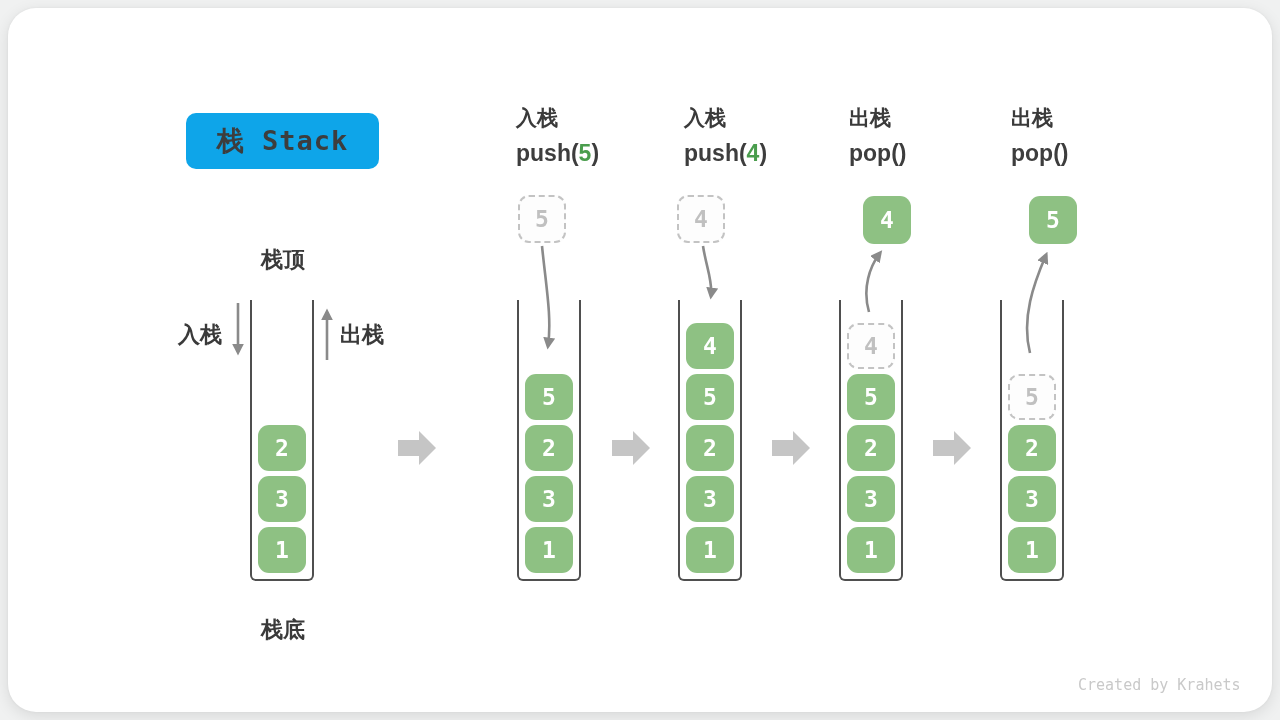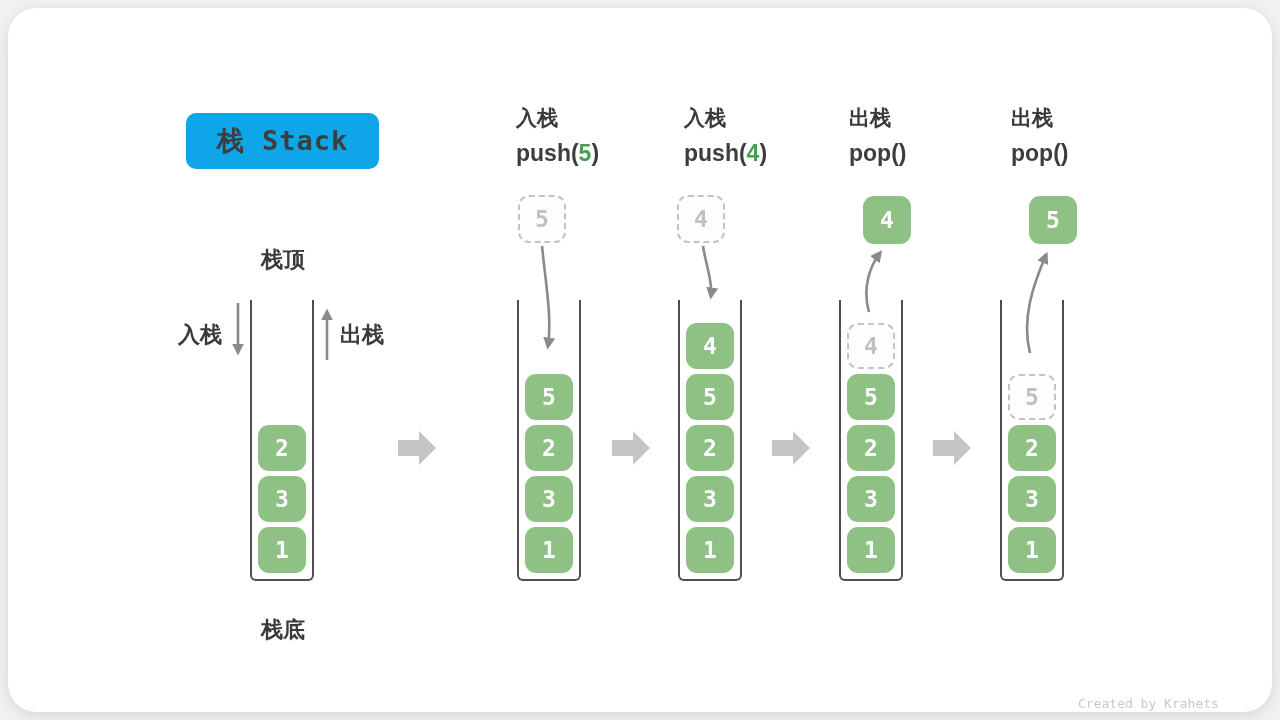--- a/index.html
+++ b/index.html
@@ -66,23 +66,23 @@
   .cell.ghost {
     background: #fdfdfd; color: #c0c0c0;
     border: 2px dashed #c3c3c3;
   }
   
   .float-cell { width: 48px; height: 48px; flex: none; }
 
   .svg-layer { left: 0; top: 0; pointer-events: none; }
 
   .watermark {
-    left: 1078px; top: 696px;
+    left: 1078px; top: 676px;
     font-family: "DejaVu Sans Mono", "Liberation Mono", monospace;
-    font-size: 13px; color: #c9c9c9; white-space: nowrap;
+    font-size: 15px; color: #c9c9c9; white-space: nowrap;
   }
 </style>
 </head>
 <body>
 
 <div class="canvas">
   <div class="card"></div>
 
   <div class="abs badge">
     <span>栈 Stack</span>

